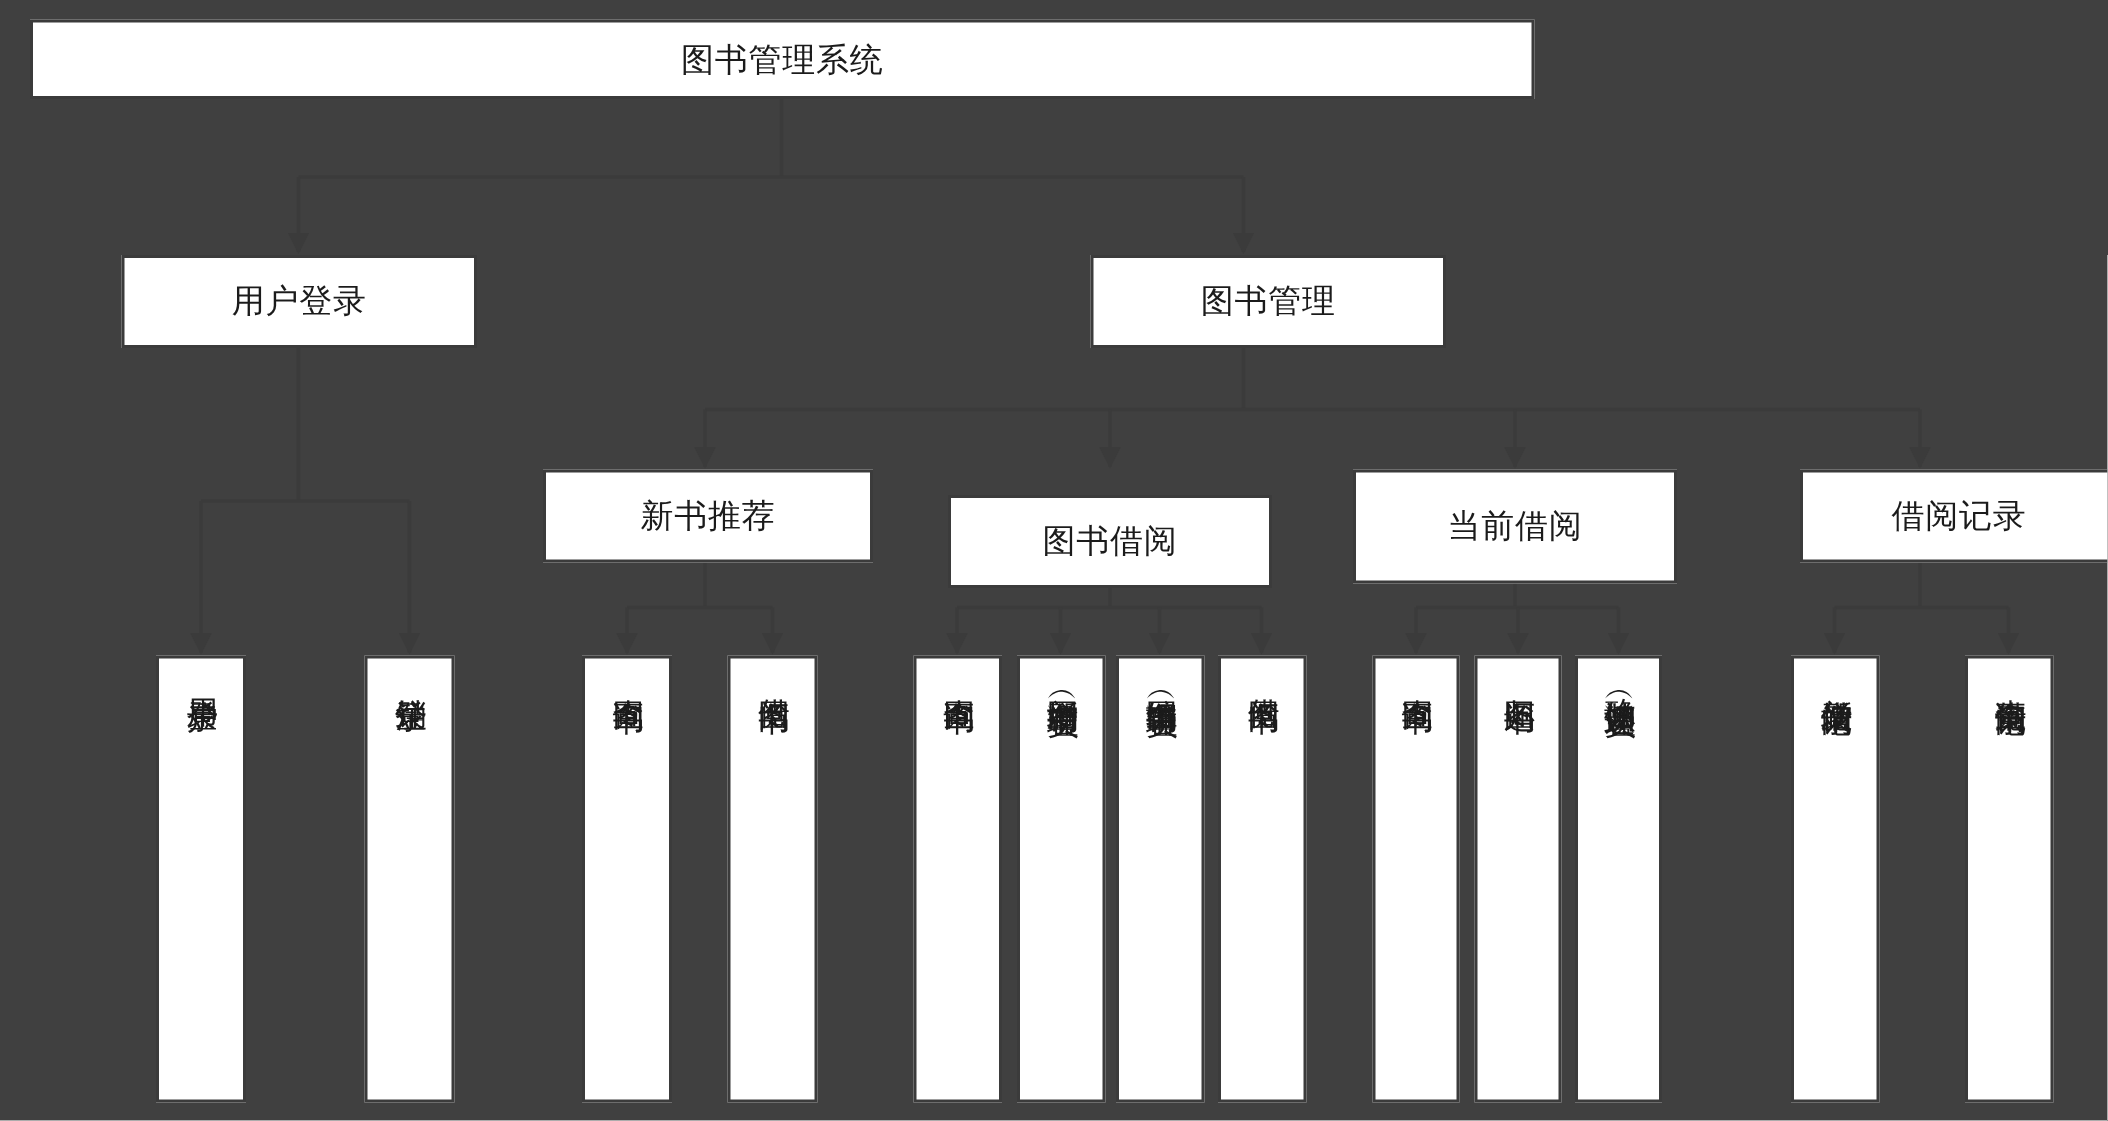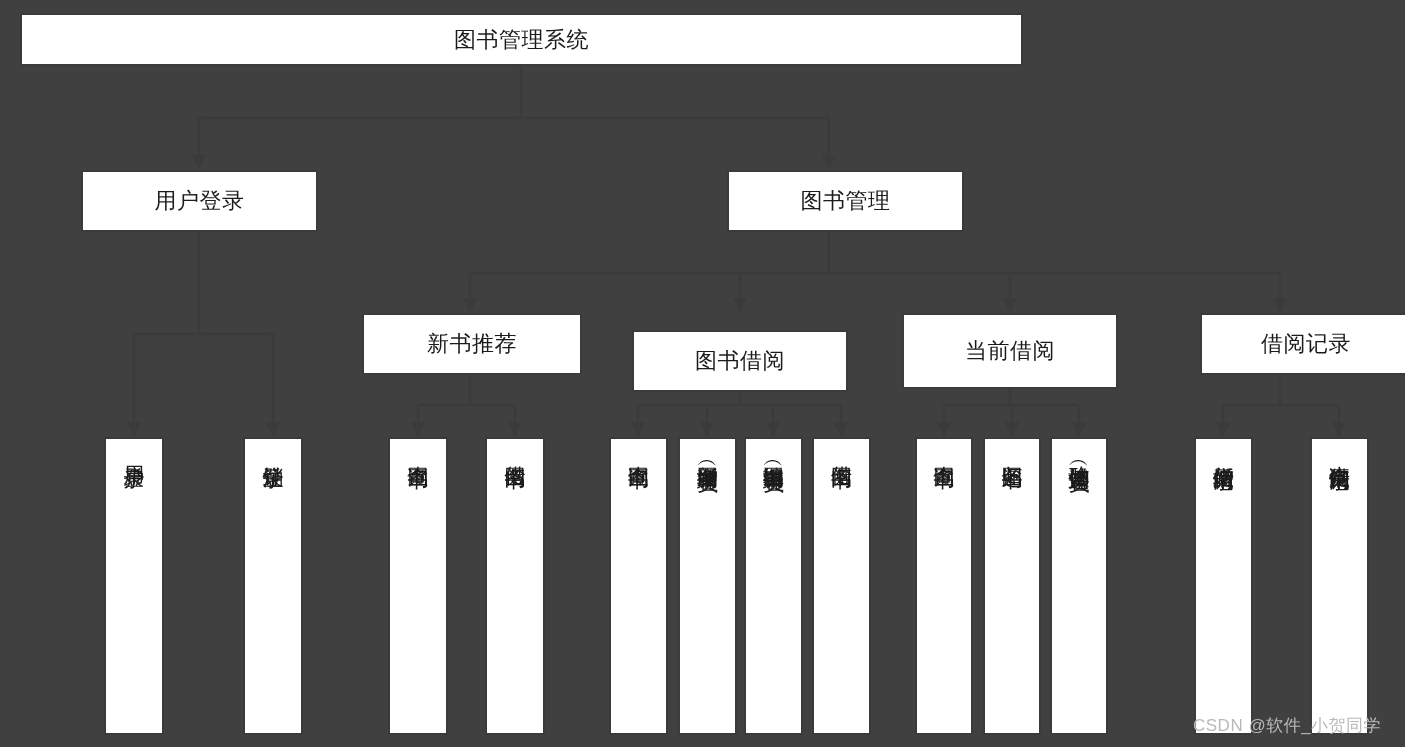--- a/index.html
+++ b/index.html
@@ -176,14 +176,13 @@
         <span class="label">确认归还（管理员）</span>
       </div>
       <div class="node vert" style="left: 1194px; top: 437px; width: 59px; height: 298px;">
         <span class="label">新增借阅记录</span>
       </div>
       <div class="node vert" style="left: 1310px; top: 437px; width: 59px; height: 298px;">
         <span class="label">查询借阅记录</span>
       </div>
     </div>
 
-  <div class="watermark" style="left: 1193px; top: 714px;">CSDN @软件_小贺同学</div>
 </div>
 
 </body></html>

